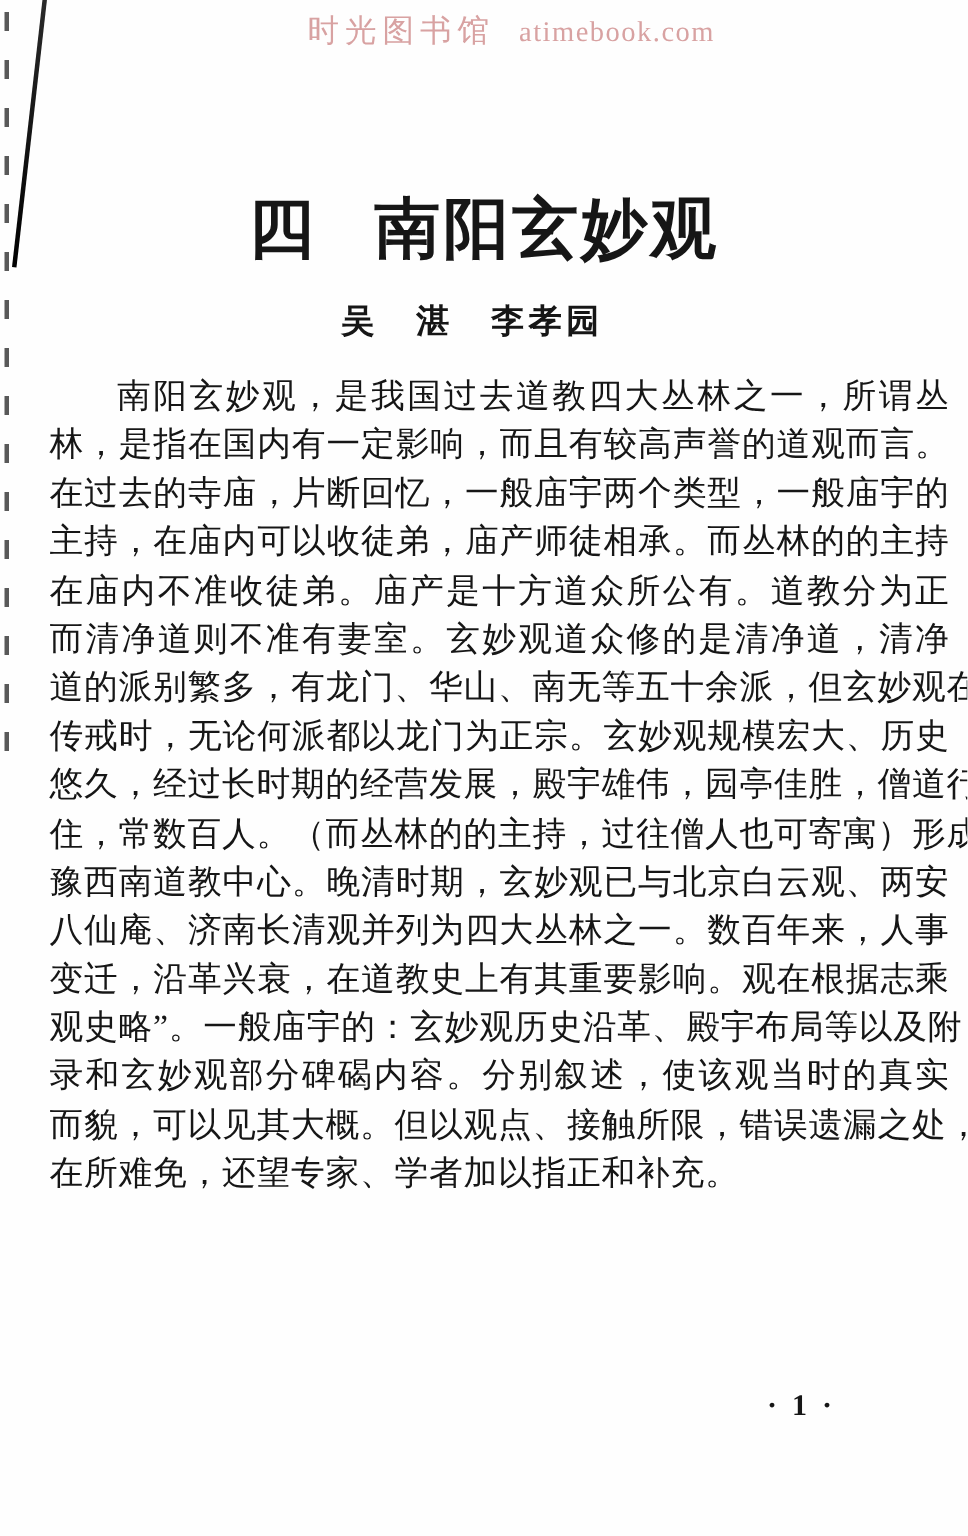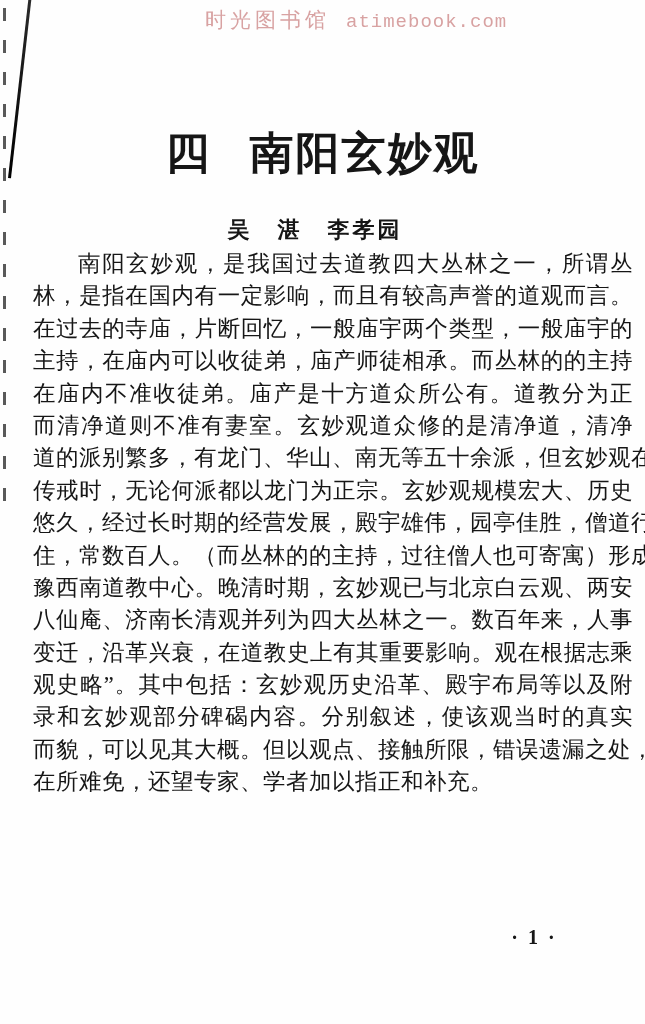--- a/index.html
+++ b/index.html
@@ -27,21 +27,21 @@
     gap: 16px;
     white-space: nowrap;
     font-family: "DejaVu Sans", "Liberation Sans", sans-serif;
   }
   .watermark .wm-cn {
     font-size: 21px;
     letter-spacing: 4px;
     font-weight: 500;
   }
   .watermark .wm-en {
-    font-family: Liberation Mono, monospace;
+    font-family: Liberation Serif, serif;
     font-size: 19px;
     letter-spacing: 1px;
   }
 
   
   .scan-diagonal {
     position: absolute;
     left: 8px;
     top: -2px;
     width: 3px;
@@ -83,21 +83,20 @@
   
   .authors {
     position: absolute;
     top: 199px;
     left: 0;
     width: 630px;
     text-align: center;
     font-size: 22px;
     font-weight: 600;
     letter-spacing: 3px;
-    margin-top: 16px;
   }
 
   
   .body-text {
     position: absolute;
     top: 248px;
     left: 33px;
     width: 600px;
   }
   .body-line {
@@ -156,21 +155,21 @@
       <div class="body-line">主持，在庙内可以收徒弟，庙产师徒相承。而丛林的的主持</div>
       <div class="body-line">在庙内不准收徒弟。庙产是十方道众所公有。道教分为正</div>
       <div class="body-line">而清净道则不准有妻室。玄妙观道众修的是清净道，清净</div>
       <div class="body-line">道的派别繁多，有龙门、华山、南无等五十余派，但玄妙观在</div>
       <div class="body-line">传戒时，无论何派都以龙门为正宗。玄妙观规模宏大、历史</div>
       <div class="body-line">悠久，经过长时期的经营发展，殿宇雄伟，园亭佳胜，僧道行</div>
       <div class="body-line">住，常数百人。（而丛林的的主持，过往僧人也可寄寓）形成</div>
       <div class="body-line">豫西南道教中心。晚清时期，玄妙观已与北京白云观、两安</div>
       <div class="body-line">八仙庵、济南长清观并列为四大丛林之一。数百年来，人事</div>
       <div class="body-line">变迁，沿革兴衰，在道教史上有其重要影响。观在根据志乘</div>
-      <div class="body-line">观史略”。其中包括：玄妙观历史沿革、殿宇布局等以及附</div>
+      <div class="body-line">观史略”。一般庙宇的：玄妙观历史沿革、殿宇布局等以及附</div>
       <div class="body-line">录和玄妙观部分碑碣内容。分别叙述，使该观当时的真实</div>
       <div class="body-line">而貌，可以见其大概。但以观点、接触所限，错误遗漏之处，</div>
       <div class="body-line">在所难免，还望专家、学者加以指正和补充。</div>
     </div>
 
   <div class="page-number">· 1 ·</div>
 
 </div>
 
 </body></html>

